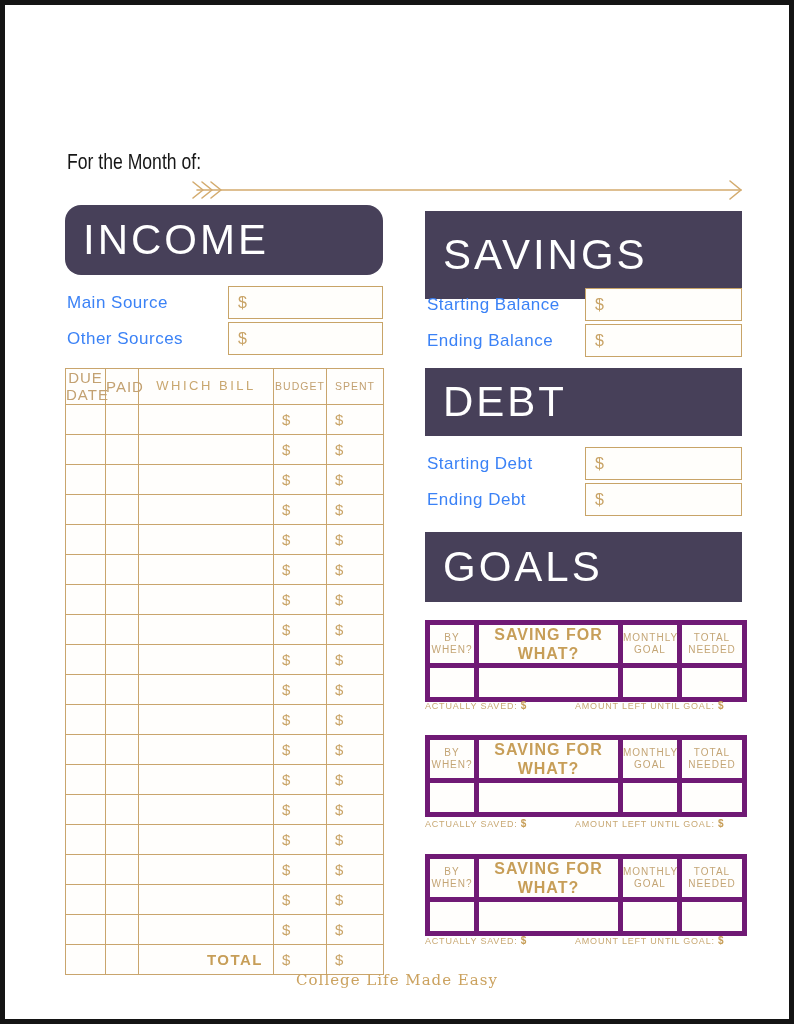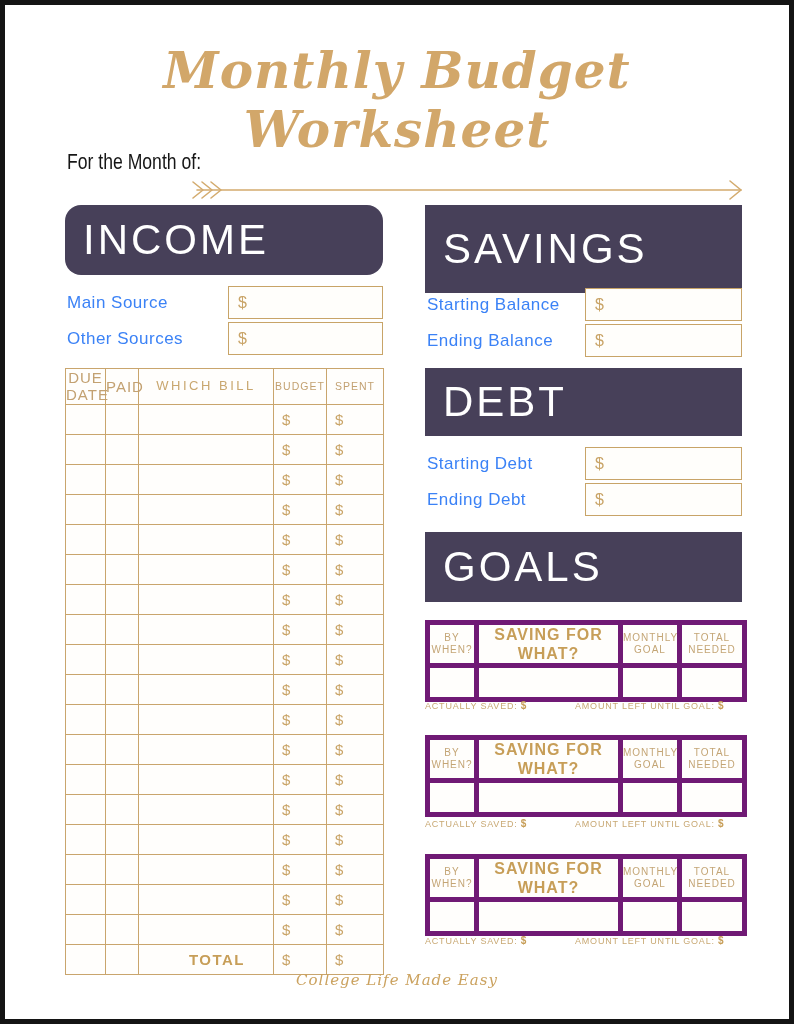--- a/index.html
+++ b/index.html
@@ -21,21 +21,21 @@
   }
   .month-arrow { position:absolute; left:184px; top:172px; }
 
   
   .banner {
     position:absolute; background:#474059; color:#ffffff;
     display:flex; align-items:center; padding-left:18px;
     font-size:42px; font-weight:300; letter-spacing:3px;
   }
   .banner-income  { left:60px;  top:200px; width:318px; height:70px;border-radius:16px; }
-  .banner-savings { left:420px; top:200px; width:317px; height:88px; }
+  .banner-savings { left:420px; top:206px; width:317px; height:88px; }
   .banner-debt    { left:420px; top:363px; width:317px; height:68px; }
   .banner-goals   { left:420px; top:527px; width:317px; height:70px; }
 
   
   .field { position:absolute; display:flex; align-items:center; justify-content:space-between; }
   .flabel { color:#3b82f6; font-size:17px; letter-spacing:.5px; }
   .fbox {
     border:1px solid #c8a468; height:33px; display:flex; align-items:center;
     padding-left:9px; color:#c9a467; font-size:16px; background:#fffefb;
   }
@@ -52,51 +52,50 @@
   .bills-table th, .bills-table td { border:1px solid #c9a56d; }
   .bills-table th {
     height:30px; font-weight:normal; color:#c3a171;
     font-size:15px; letter-spacing:1px; text-align:center; line-height:1.15;
   }
   .bills-table th.th-bill  { font-size:13px; letter-spacing:2.5px; color:#c9a76f; }
   .bills-table th.th-money { font-size:10.5px; }
   .bills-table td { height:30px; }
   .bills-table td.dollar { color:#c9a467; font-size:15px; padding-left:8px; }
   .bills-table td.total-cell {
-    text-align:right; padding-right:28px; color:#c79e58;
+    text-align:right; padding-right:10px; color:#c79e58;
     font-weight:bold; font-size:15px; letter-spacing:1.5px;
   }
 
   
   .goal-table { position:absolute; left:420px; width:317px; }
   .goal-table th, .goal-table td { border:5px solid #701a75; }
   .goal-table th {
     height:34px; font-weight:normal; color:#c4a575; font-size:10px;
     letter-spacing:1px; text-align:center; line-height:1.2;
   }
   .goal-table th.th-what { font-size:16px; font-weight:bold; color:#c79e58; letter-spacing:1px; }
   .goal-table td { height:34px; }
   .goal-t1 { top:615px; } .goal-t2 { top:730px; } .goal-t3 { top:849px; }
   .goal-labels { position:absolute; left:420px; width:317px; font-size:9px; color:#c8a873; letter-spacing:.8px; }
   .goal-labels .dollar-b { color:#c79e58; font-weight:bold; font-size:10px; }
   .goal-labels .left-part { position:absolute; left:150px; top:0; }
   .goal-l1 { top:695px; } .goal-l2 { top:813px; } .goal-l3 { top:930px; }
 
   .footer {
     position:absolute; left:0; right:0; top:966px; text-align:center;
-    font-family:"DejaVu Serif", serif; font-style:italic;
+    font-family:"DejaVu Serif", serif; 
     font-size:15px; color:#cba25f; letter-spacing:1px;
   }
 </style>
 </head>
 <body>
 
 <div class="page">
 
-  <h1 class="title">Monthly Budget Worksheet</h1>
 
   <div class="month-label">For the Month of:</div>
 
   <svg class="month-arrow" width="558" height="26" viewBox="0 0 558 26">
     <g stroke="#d3ab6e" stroke-width="1.6" fill="none" stroke-linecap="round" stroke-linejoin="round">
       <path d="M4 5 L14 13 L4 21"></path>
       <path d="M13 5 L23 13 L13 21"></path>
       <path d="M22 5 L32 13 L22 21"></path>
       <line x1="8" y1="13" x2="552" y2="13"></line>
       <path d="M541 4 L552 13 L541 22"></path>

